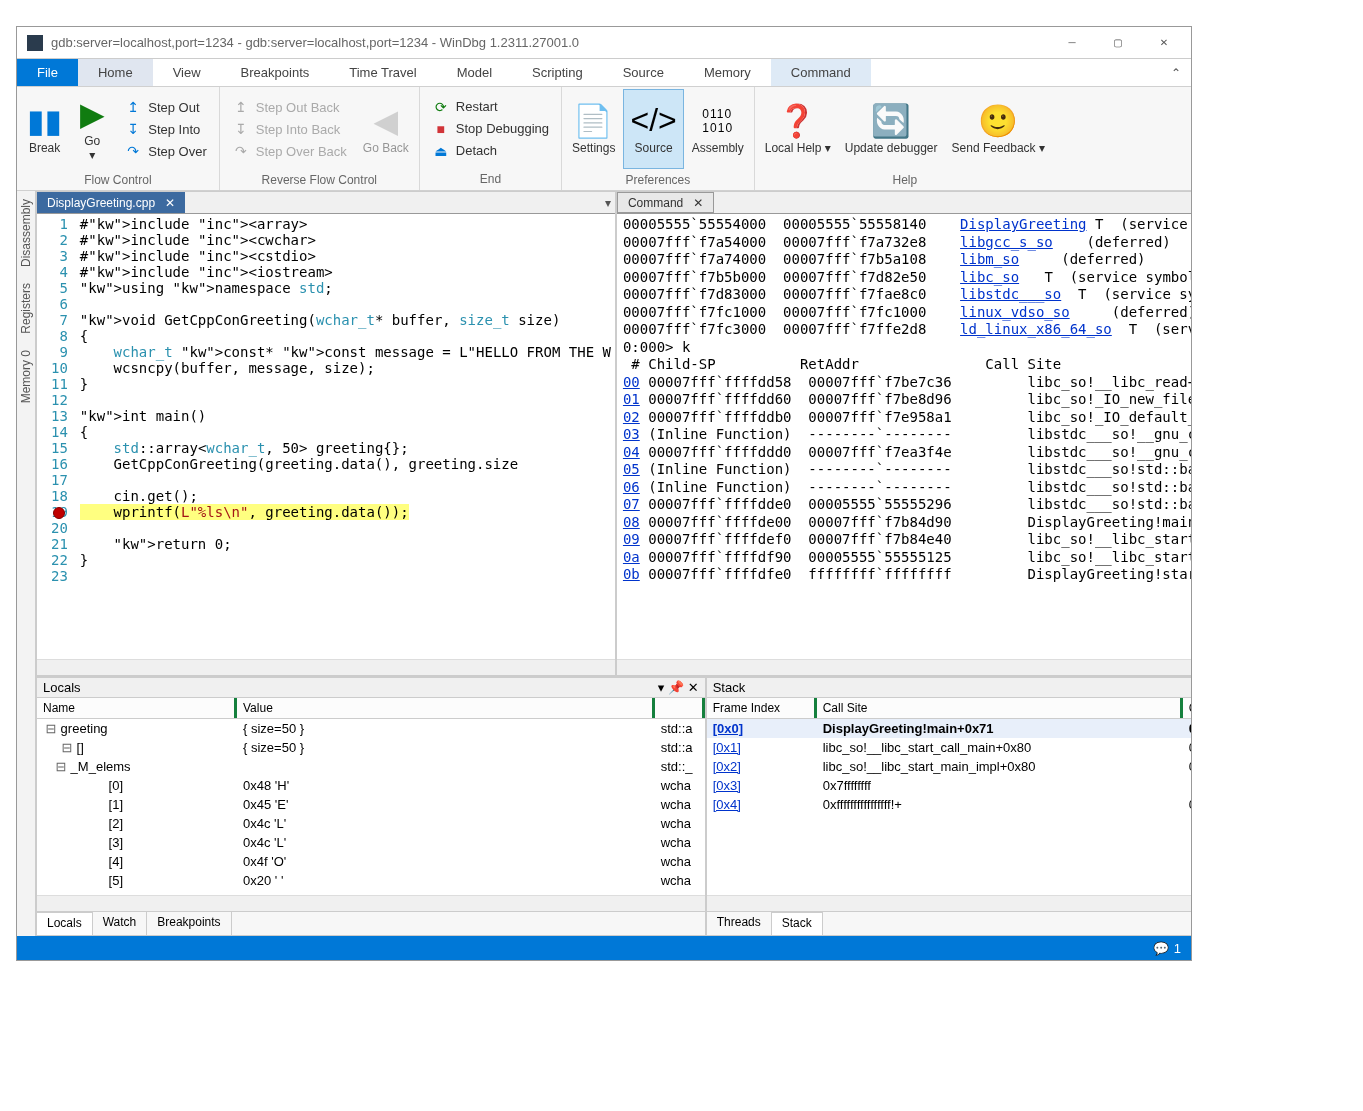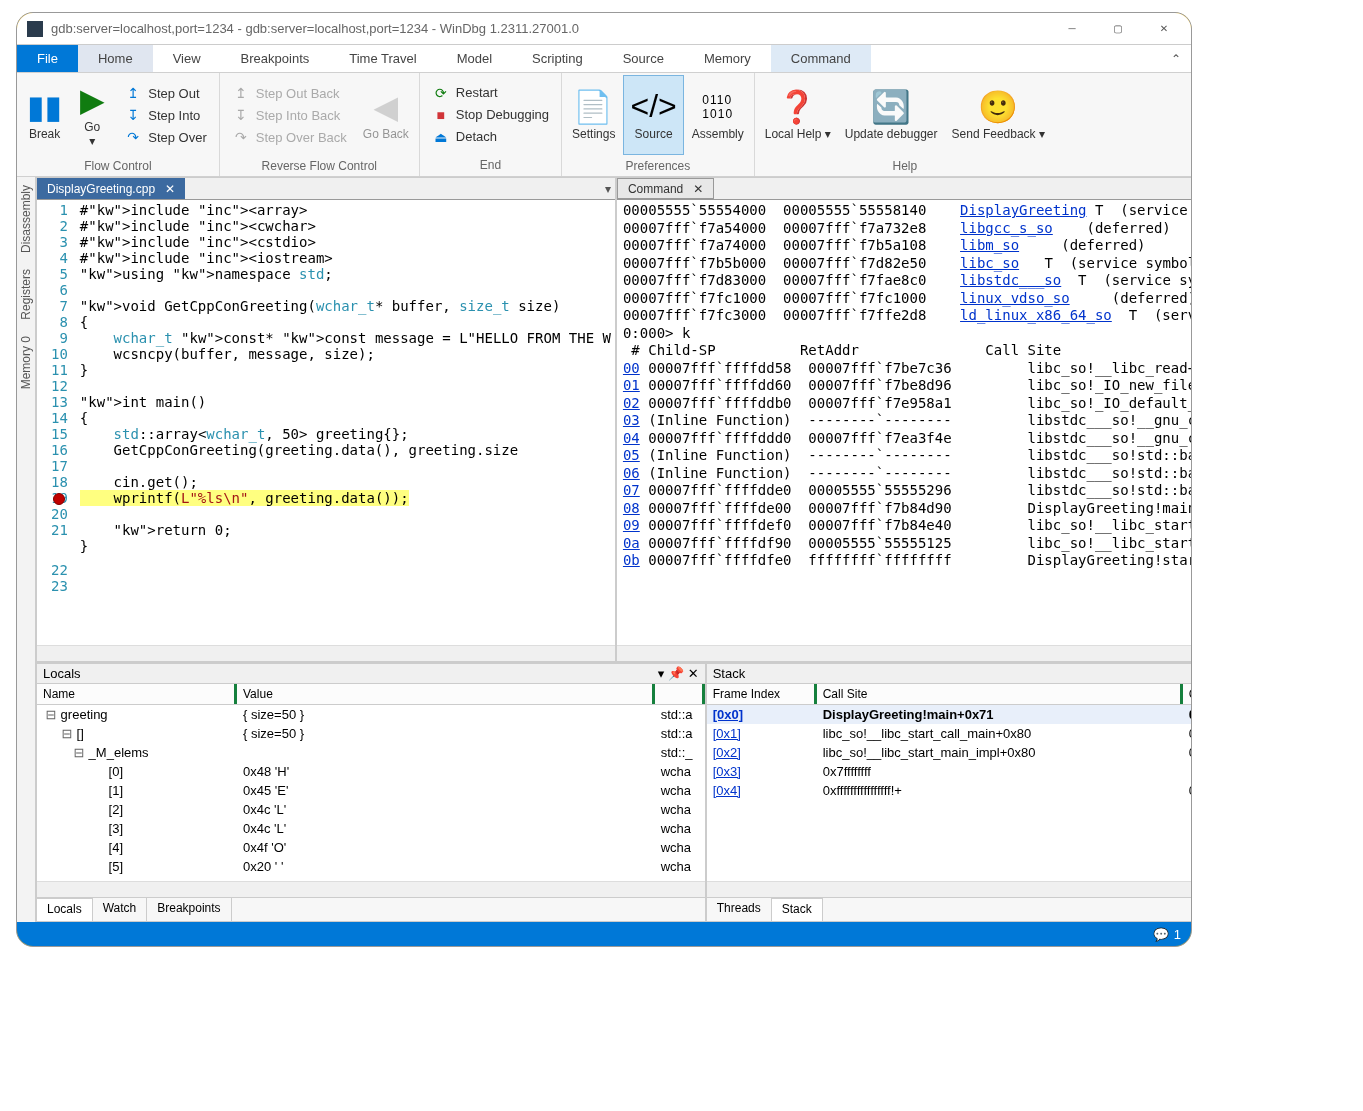--- a/index.html
+++ b/index.html
@@ -1,18 +1,18 @@
 <!DOCTYPE html>
 <html><head>
 <meta charset="utf-8">
 <style>
 * { box-sizing: border-box; margin: 0; padding: 0; }
 body { font-family: "Segoe UI", Tahoma, sans-serif; font-size: 12px; background: #fff; color: #000; width: 1363px; height: 1111px; overflow: hidden; position: relative; }
 
-.outer { position: absolute; top: 12px; left: 16px; width: 1176px; height: 935px; border: 1px solid #999; border-radius: 17px; overflow: hidden; background: #eab308; }
+.outer { position: absolute; top: 26px; left: 16px; width: 1176px; height: 935px; border: 1px solid #999; border-radius: 0; overflow: hidden; background: #eab308; }
 
 .titlebar { height: 32px; display: flex; align-items: center; padding: 0 4px; border-bottom: 1px solid #ccc; background: #fff; position: relative; }
 .titlebar .icon { width: 16px; height: 16px; margin: 0 6px; background: #2a3b4d; }
 .titlebar .title { font-size: 13px; color: #666; flex: 1; padding-left: 2px; }
 .winctl { width: 46px; height: 32px; display: flex; align-items: center; justify-content: center; color: #555; font-family: "Segoe MDL2 Assets", sans-serif; font-size: 10px; cursor: pointer; }
 
 .menubar { height: 28px; display: flex; align-items: stretch; background: #fff; border-bottom: 1px solid #d0d0d0; }
 .menubar .mitem { padding: 0 20px; display: flex; align-items: center; font-size: 13px; color: #444; cursor: pointer; }
 .menubar .mitem.file { background: #0078d7; color: #fff; padding: 0 20px; }
 .menubar .mitem.active { background: #e0e6f0; }
@@ -257,21 +257,21 @@
                 <div style="position: relative;">12</div>
                 <div style="position: relative;">13</div>
                 <div style="position: relative;">14</div>
                 <div style="position: relative;">15</div>
                 <div style="position: relative;">16</div>
                 <div style="position: relative;">17</div>
                 <div style="position: relative;">18</div>
                 <div style="position: relative;">19<div class="bp" style="top: 3px;"></div></div>
                 <div style="position: relative;">20</div>
                 <div style="position: relative;">21</div>
-                <div style="position: relative; margin-top: 24px;">22</div>
+                <div style="position: relative;">22</div>
                 <div style="position: relative;">23</div>
               </div>
               <div class="codelines"><div>#<span class="&lt;span">"kw"</span>&gt;include <span class="&lt;span">"inc"</span>&gt;&lt;array&gt;</div><div>#<span class="&lt;span">"kw"</span>&gt;include <span class="&lt;span">"inc"</span>&gt;&lt;cwchar&gt;</div><div>#<span class="&lt;span">"kw"</span>&gt;include <span class="&lt;span">"inc"</span>&gt;&lt;cstdio&gt;</div><div>#<span class="&lt;span">"kw"</span>&gt;include <span class="&lt;span">"inc"</span>&gt;&lt;iostream&gt;</div><div><span class="&lt;span">"kw"</span>&gt;using <span class="&lt;span">"kw"</span>&gt;namespace <span class="typ">std</span>;</div><div>&nbsp;</div><div><span class="&lt;span">"kw"</span>&gt;void GetCppConGreeting(<span class="typ">wchar_t</span>* buffer, <span class="typ">size_t</span> size)</div><div>{</div><div>    <span class="typ">wchar_t</span> <span class="&lt;span">"kw"</span>&gt;const* <span class="&lt;span">"kw"</span>&gt;const message = L"HELLO FROM THE W</div><div>    wcsncpy(buffer, message, size);</div><div>}</div><div>&nbsp;</div><div><span class="&lt;span">"kw"</span>&gt;int main()</div><div>{</div><div>    <span class="typ">std</span>::array&lt;<span class="typ">wchar_t</span>, 50&gt; greeting{};</div><div>    GetCppConGreeting(greeting.data(), greeting.size</div><div>&nbsp;</div><div>    cin.get();</div><div><span class="hl">    wprintf(<span class="str">L"%ls\n"</span>, greeting.data());</span></div><div>&nbsp;</div><div>    <span class="&lt;span">"kw"</span>&gt;return 0;</div><div>}</div><div>&nbsp;</div></div>
             </div>
           <div class="scroll-x"></div>
         </div>
 
         <div class="panel cmdpanel" style="flex:1">
           <div class="tabstrip">
             <div class="tab cmd">
@@ -321,21 +321,21 @@
                 <div class="c" style="width:200px;padding-left:8px"><span class="tw">⊟</span> greeting</div>
                 <div class="c" style="flex:1">{ size=50 }</div>
                 <div class="c" style="width:50px">std::a</div>
               </div>
               <div class="row">
                 <div class="c" style="width:200px;padding-left:24px"><span class="tw">⊟</span> [<raw view="">]</raw></div>
                 <div class="c" style="flex:1">{ size=50 }</div>
                 <div class="c" style="width:50px">std::a</div>
               </div>
               <div class="row">
-                <div class="c" style="width:200px;padding-left:36px"><span class="tw">⊟</span> _M_elems</div>
+                <div class="c" style="width:200px;padding-left:18px"><span class="tw">⊟</span> _M_elems</div>
                 <div class="c" style="flex:1"></div>
                 <div class="c" style="width:50px">std::_</div>
               </div>
               <div class="row">
                 <div class="c" style="width:200px;padding-left:56px"><span class="tw"></span> [0]</div>
                 <div class="c" style="flex:1">0x48 'H'</div>
                 <div class="c" style="width:50px">wcha</div>
               </div>
               <div class="row">
                 <div class="c" style="width:200px;padding-left:56px"><span class="tw"></span> [1]</div>

